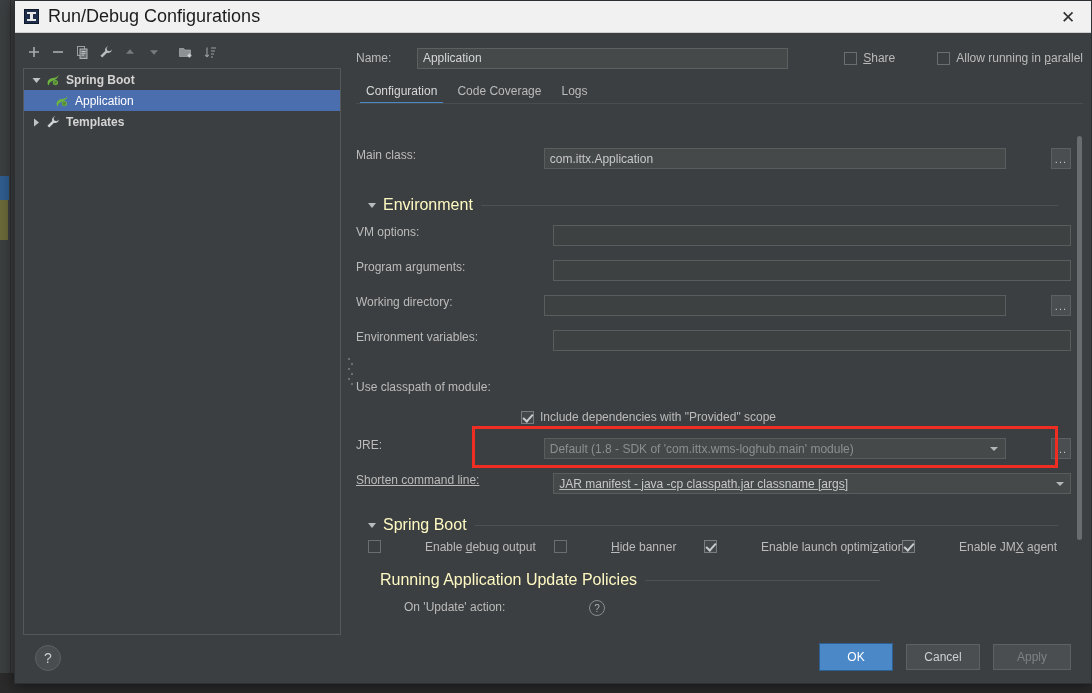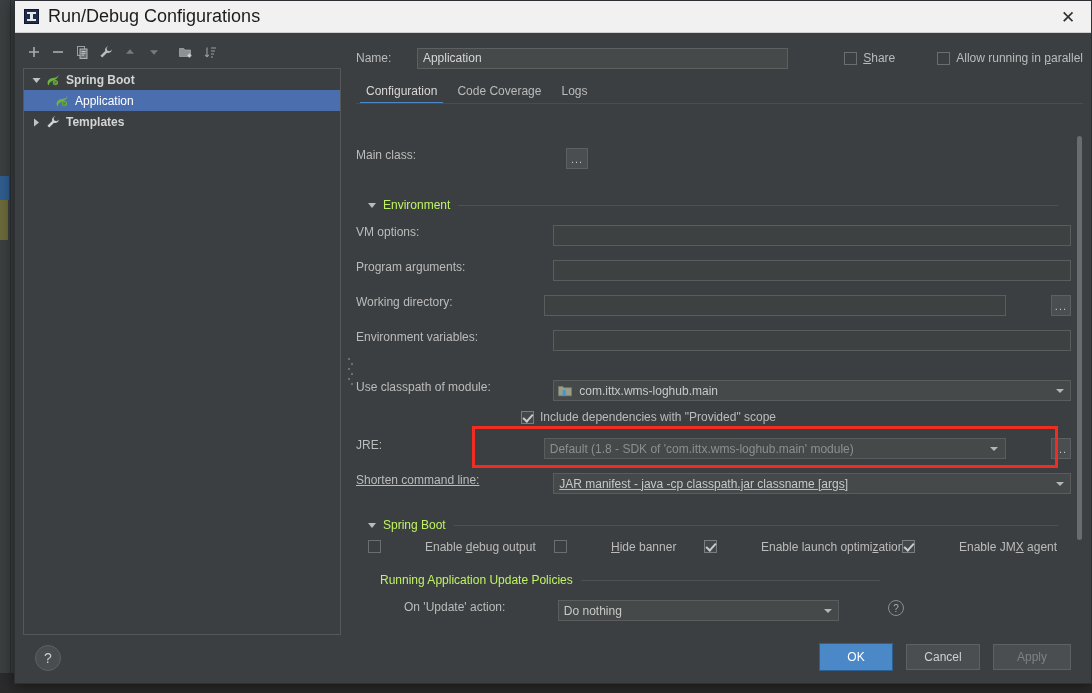--- a/index.html
+++ b/index.html
@@ -122,21 +122,21 @@
   }
   .arrow-btn{
     width:19px;height:19px;display:flex;align-items:center;justify-content:center;
     position:absolute;right:1px;top:0;bottom:0;margin:auto;
   }
   .caret{width:0;height:0;border-left:4px solid transparent;border-right:4px solid transparent;border-top:4px solid #b4b7b9;}
 
   
   .section{position:absolute;height:14px;display:flex;align-items:center;left:0;right:0;}
   .section .tri-d{width:0;height:0;border-left:4px solid transparent;border-right:4px solid transparent;border-top:5px solid #b9bcbe;margin-right:7px;}
-  .section .stitle{color:#bef264;font-size:12px;white-space:nowrap;margin-right:8px;}
+  .section .stitle{color:#fef9c3;font-size:16px;white-space:nowrap;margin-right:8px;}
   .section .sline{flex:1;height:1px;background:#4e5153;}
 
   .qmark{
     width:14px;height:14px;border-radius:50%;border:1px solid #8a8d8f;color:#a9acae;
     font-size:10px;display:flex;align-items:center;justify-content:center;flex:none;
     font-family:"Liberation Sans",sans-serif;
   }
 
   
   #form-scroll{position:absolute;right:0;top:72px;width:7px;bottom:2px;}
@@ -308,20 +308,21 @@
         <div class="tab active">Configuration</div>
         <div class="tab">Code Coverage</div>
         <div class="tab">Logs</div>
       </div>
       <div id="tabs-underline"></div>
 
       <div id="form">
 
         <div class="row" style="left:0;top:36px;width:715px;">
           <span class="lbl" style="width:165px">Main class:</span>
+          <div class="fld" style="width:508px">com.ittx.Application</div>
           <div class="browse" style="margin-left:7px">...</div>
         </div>
 
         <div class="section" style="top:86px;left:12px;width:690px;">
           <span class="tri-d"></span>
           <span class="stitle">Environment</span>
           <span class="sline"></span>
         </div>
 
         <div class="row" style="left:0;top:113px;width:715px;">
@@ -340,32 +341,20 @@
           <div class="browse" style="margin-left:7px">...</div>
         </div>
 
         <div class="row" style="left:0;top:218px;width:715px;">
           <span class="lbl" style="width:165px">Environment variables:</span>
           <div class="fld empty" style="width:536px"></div>
         </div>
 
         <div class="row" style="left:0;top:268px;width:715px;">
           <span class="lbl" style="width:165px">Use classpath of module:</span>
-          <div class="fld" style="width:536px;padding-left:4px">
-            <span style="width:16px;height:14px;display:inline-flex;align-items:center;margin-right:5px;flex:none">
-              <svg width="14" height="12" viewBox="0 0 14 12">
-                  <path d="M0.5 1.5h4.4l1 1.3h7.6v8H0.5z" fill="#9b9e87" stroke="#7d8070" stroke-width=".7"></path>
-                  <rect x="4.6" y="5" width="3.4" height="5.6" fill="#3b9ad9"></rect>
-                </svg>
-            </span>
-            <span>com.ittx.wms-loghub.main</span>
-            <span class="arrow-btn">
-                <span class="caret"></span>
-              </span>
-          </div>
         </div>
 
         <div class="row" style="left:165px;top:298px;">
           <div class="cb-wrap">
             <span class="cbox checked"></span>
             <span class="cb-label">Include dependencies with "Provided" scope</span>
           </div>
         </div>
 
         <div class="row" style="left:0;top:326px;width:715px;">
@@ -412,26 +401,20 @@
           <span class="cb-label">Enable JM<span class="mn">X</span> agent</span>
         </div>
 
         <div class="section" style="top:461px;left:24px;width:500px;">
           <span class="stitle">Running Application Update Policies</span>
           <span class="sline"></span>
         </div>
 
         <div class="row" style="left:48px;top:488px;width:500px;">
           <span class="lbl" style="width:136px">On 'Update' action:</span>
-          <div class="fld" style="width:328px">
-            <span>Do nothing</span>
-            <span class="arrow-btn">
-                <span class="caret"></span>
-              </span>
-          </div>
           <span class="qmark" style="margin-left:11px">?</span>
         </div>
 
       </div>
 
       <div id="form-scroll">
         <div class="thumb"></div>
       </div>
 
     </div>

